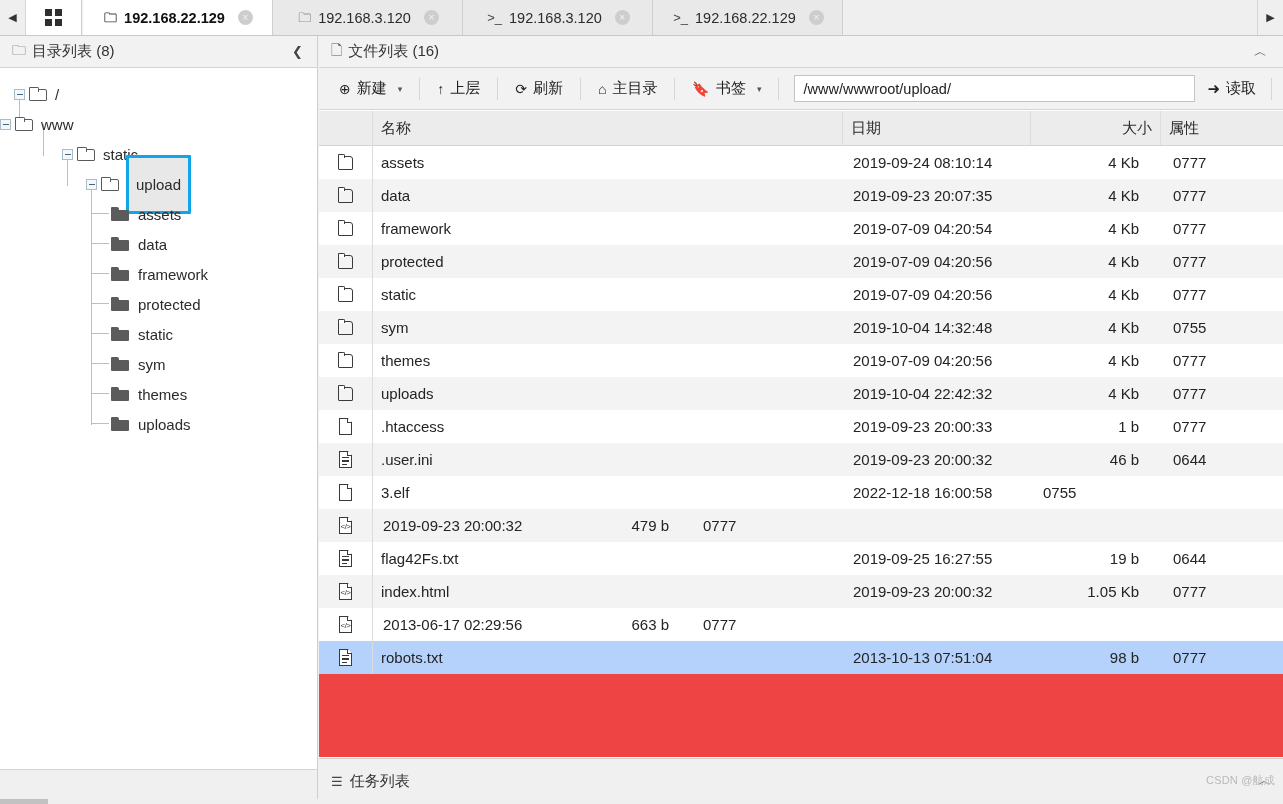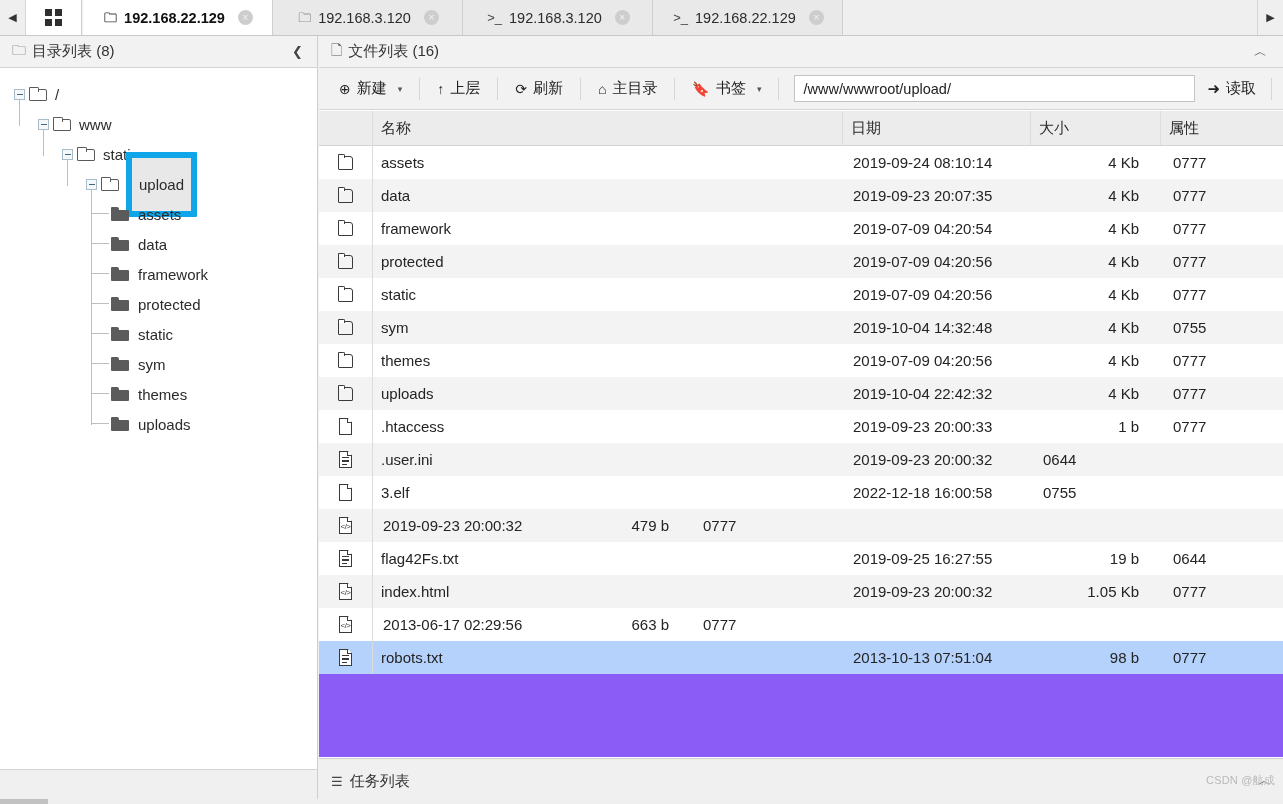--- a/index.html
+++ b/index.html
@@ -213,21 +213,21 @@
   .fold-solid:after {
     content: "";
     position: absolute;
     left: 0; top: 0; width: 8px; height: 4px;
     background: #5b5b5b;
     border-radius: 1px 2px 0 0;
   }
   .tnode .tlabel { padding-left: 1px; }
   .tnode .tlabel.sel {
     background: #e8e8e8;
-    border: 6px solid #0ea5e9;
+    border: 3px solid #0ea5e9;
     padding: 18px 7px;
     border-radius: 1px;
   }
   .vline {
     position: absolute;
     width: 1px;
     background: #bdbdbd;
   }
   .hline {
     position: absolute;
@@ -308,21 +308,21 @@
     padding: 0 10px 0 6px;
     font-size: 15px; color: #222;
     cursor: pointer; white-space: nowrap;
   }
 
   
   .table-wrap {
     position: absolute;
     left: 0; right: 0;
     top: 75px; bottom: 47px;
-    background: #8b5cf6;
+    background: #ef4444;
     overflow: hidden;
   }
   .thead {
     display: flex;
     height: 34px;
     background: #ececec;
     border-bottom: 1px solid #d4d4d4;
     font-size: 15px;
     color: #2b2b2b;
     align-items: center;
@@ -332,21 +332,21 @@
     padding: 0 8px;
     border-right: 1px solid #dcdcdc;
     height: 34px;
     line-height: 34px;
     overflow: hidden;
     white-space: nowrap;
   }
   .c-icon  { width: 54px; border-right: 1px solid #dcdcdc; }
   .c-name  { width: 470px; }
   .c-date  { width: 188px; }
-  .c-size  { width: 130px; }
+  .c-size  { width: 130px; text-align: right; }
   .c-attr  { width: 122px; border-right: none !important; }
 
   .trow {
     display: flex;
     height: 33px;
     align-items: center;
     font-size: 15px;
     color: #242424;
     background: #ffffff;
     cursor: default;
@@ -531,21 +531,21 @@
       <div class="hline" style="left:91px; top:265px; width:18px;"></div>
       <div class="hline" style="left:91px; top:295px; width:18px;"></div>
       <div class="hline" style="left:91px; top:325px; width:18px;"></div>
       <div class="hline" style="left:91px; top:355px; width:18px;"></div>
 
       <div class="tnode" style="padding-left:14px">
         <span class="tog"></span>
         <span class="fold-open"></span>
         <span class="tlabel">/</span>
       </div>
-      <div class="tnode" style="padding-left:38px">
+      <div class="tnode" style="">
         <span class="tog"></span>
         <span class="fold-open"></span>
         <span class="tlabel">www</span>
       </div>
       <div class="tnode" style="padding-left:62px">
         <span class="tog"></span>
         <span class="fold-open"></span>
         <span class="tlabel">static</span>
       </div>
       <div class="tnode" style="padding-left:86px">
@@ -729,20 +729,21 @@
             <span class="ficon doc">
               <span class="lines">
                 <i></i>
                 <i></i>
                 <i></i>
               </span>
             </span>
           </div>
         <div class="td c-name">.user.ini</div>
         <div class="td c-date">2019-09-23 20:00:32</div>
+        <div class="td c-size">46 b</div>
         <div class="td c-attr">0644</div>
       </div>
       <div class="trow">
         <div class="td c-icon">
             <span class="ficon doc"></span>
           </div>
         <div class="td c-name">3.elf</div>
         <div class="td c-date">2022-12-18 16:00:58</div>
         <div class="td c-attr">0755</div>
       </div>

